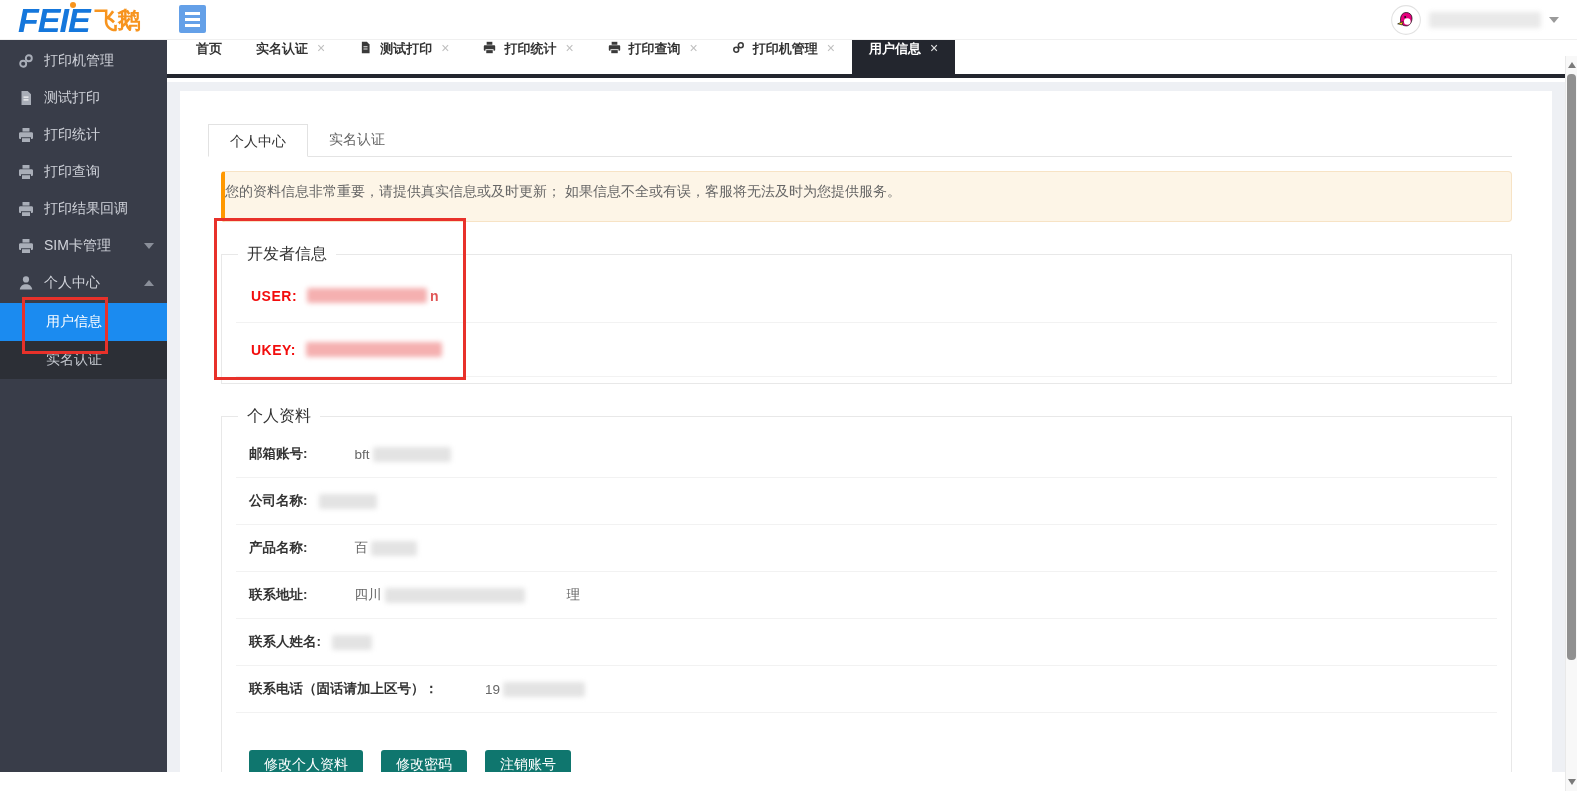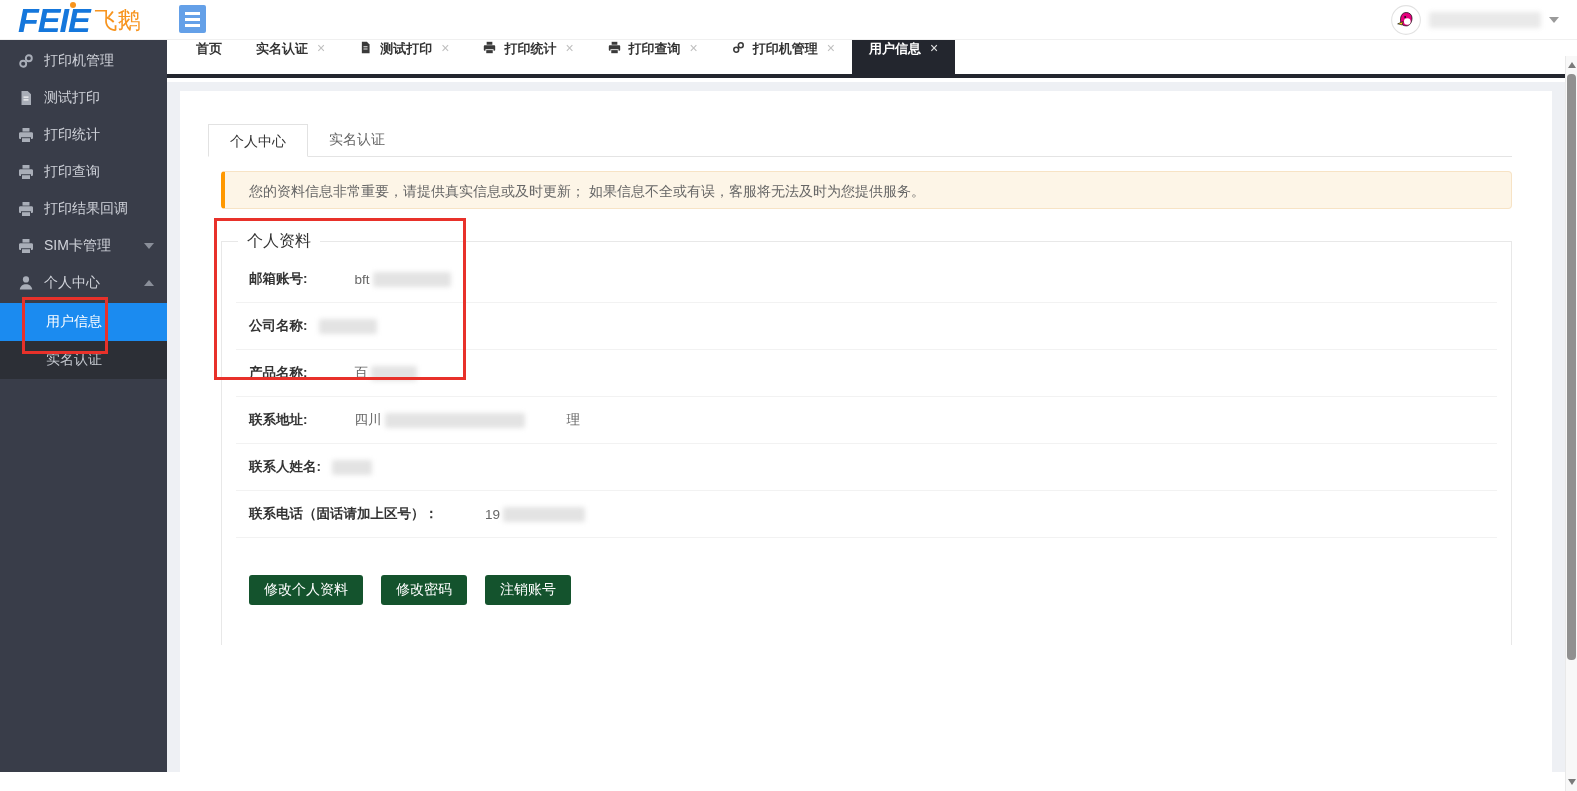--- a/index.html
+++ b/index.html
@@ -5,21 +5,21 @@
   * { margin:0; padding:0; box-sizing:border-box; }
   html,body { background:#fff; }
   body { font-family:"Liberation Sans","DejaVu Sans",sans-serif; }
   .app { position:relative; width:1577px; height:791px; background:#fff; overflow:hidden; }
 
   
   .header { position:absolute; top:0; left:0; right:0; height:40px; background:#fff; border-bottom:1px solid #f0f0f0; z-index:5; }
   .logo { position:absolute; left:18px; top:4px; height:32px; display:flex; align-items:center; }
   .logo-primary { font-style:italic; font-weight:bold; font-size:34px; color:#1577dc; letter-spacing:-1px; position:relative; }
   .logo-dot { position:absolute; top:-2px; left:52px; width:6px; height:6px; border-radius:50%; background:#f7941e; }
-  .logo-secondary { font-weight:normal; font-size:23px; color:#f7941e; margin-left:5px; }
+  .logo-secondary { font-weight:bold; font-size:23px; color:#f7941e; margin-left:5px; }
   .menu-toggle { position:absolute; left:179px; top:5px; width:27px; height:28px; background:#64a0e8; border:none; border-radius:2px; cursor:pointer; display:flex; flex-direction:column; justify-content:center; align-items:center; gap:3px; }
   .menu-toggle i { display:block; width:15px; height:3px; background:#fff; }
   .userbox { position:absolute; right:18px; top:0; height:40px; display:flex; align-items:center; gap:8px; }
   .avatar { width:30px; height:30px; }
   .mask { display:inline-block; vertical-align:middle; border-radius:2px; filter:blur(2.5px); }
   .mask-name { width:112px; height:16px; background:#e9e9e9; }
   .caret-down { width:0; height:0; border-left:5px solid transparent; border-right:5px solid transparent; border-top:6px solid #9a9a9a; }
 
   
   .sidebar { position:absolute; top:40px; left:0; width:167px; bottom:19px; background:#393D49; z-index:4; padding-top:2px; }
@@ -44,38 +44,38 @@
   .tab.active .t-close { color:#e3e3e3; }
 
   
   .main { position:absolute; top:82px; left:167px; right:12px; bottom:19px; background:#eef0f4; }
   .card { position:absolute; top:9px; left:13px; right:13px; bottom:0; background:#fff; overflow:hidden; padding:33px 40px 0 28px; }
 
   .inner-tabs { border-bottom:1px solid #e4e4e4; display:flex; align-items:flex-end; height:33px; }
   .itab { padding:0 21px; height:33px; line-height:32px; font-size:14px; color:#666; cursor:pointer; }
   .itab.active { border:1px solid #e2e2e2; border-bottom:1px solid #fff; background:#fff; color:#333; margin-bottom:-1px; }
 
-  .alert { margin:14px 0 0 13px; height:38px; line-height:39px; background:#fdf5e7; border:1px solid #f7e3c5; border-left:4px solid #ff9800; border-radius:4px; color:#666; font-size:14px; padding-left:24px; white-space:nowrap; overflow:hidden; }
+  .alert { margin:14px 0 0 13px; height:51px; line-height:39px; background:#fdf5e7; border:1px solid #f7e3c5; border-left:4px solid #ff9800; border-radius:4px; color:#666; font-size:14px; white-space:nowrap; overflow:hidden; }
 
   fieldset { border:1px solid #e8e8e8; margin:22px 0 0 13px; }
   fieldset legend { margin-left:16px; padding:0 9px; font-size:16px; color:#333; }
   .fs-rows { padding:4px 14px 6px 14px; }
   .dev-row { height:54px; display:flex; align-items:center; border-bottom:1px solid #f2f2f2; padding-left:15px; font-size:14px; }
   .dev-label { color:#f20d0d; font-weight:bold; margin-right:10px; letter-spacing:.5px; }
   .mask-pink { height:15px; background:#f5b0b0; }
   .dev-suffix { color:#e05555; font-weight:bold; margin-left:3px; }
 
   .fs-profile { border-bottom:none; padding-bottom:40px; }
   .p-row { height:47px; display:flex; align-items:center; border-bottom:1px solid #f2f2f2; padding-left:13px; font-size:13.5px; }
   .p-label { color:#333; font-weight:bold; margin-right:8px; }
   .p-prefix,.p-suffix { color:#666;padding-left:39px; }
   .mask-gray { height:15px; background:#e3e3e3; margin:0 3px; }
 
   .btn-row { margin:31px 0 0 27px; display:flex; gap:18px; }
-  .btn { height:30px; padding:0 15px; background:#14532d; color:#fff; border:none; border-radius:3px; font-size:14px; cursor:pointer; font-family:inherit; }
+  .btn { height:30px; padding:0 15px; background:#0f766e; color:#fff; border:none; border-radius:3px; font-size:14px; cursor:pointer; font-family:inherit; }
 
   
   .annot { position:absolute; border:3px solid #e8312a; z-index:20; pointer-events:none; }
   .annot-sidebar { left:22px; top:297px; width:86px; height:57px; }
   .annot-dev { left:214px; top:218px; width:252px; height:162px; }
 
   
   .scrollbar { position:absolute; top:56px; right:0; width:12px; bottom:0; background:#f8f8f8; border-left:1px solid #e9e9e9; z-index:6; }
   .sb-up { position:absolute; top:6px; left:2px; width:0; height:0; border-left:4px solid transparent; border-right:4px solid transparent; border-bottom:6px solid #7a7a7a; }
   .sb-thumb { position:absolute; top:18px; left:1px; width:9px; height:586px; background:#909090; border-radius:4px; }
@@ -260,20 +260,35 @@
         <div class="itab active">
           <span>个人中心</span>
         </div>
         <div class="itab">
           <span>实名认证</span>
         </div>
       </div>
 
       <div class="alert">您的资料信息非常重要，请提供真实信息或及时更新； 如果信息不全或有误，客服将无法及时为您提供服务。</div>
 
+      <fieldset>
+        <legend>开发者信息</legend>
+        <div class="fs-rows">
+          <div class="dev-row">
+            <span class="dev-label">USER:</span>
+            <span class="mask mask-pink" style="width:120px"></span>
+            <span class="dev-suffix">n</span>
+          </div>
+          <div class="dev-row" style="border-bottom:1px solid #f2f2f2">
+            <span class="dev-label">UKEY:</span>
+            <span class="mask mask-pink" style="width:136px"></span>
+            <span class="dev-suffix"></span>
+          </div>
+        </div>
+      </fieldset>
 
       <fieldset class="fs-profile">
         <legend>个人资料</legend>
         <div class="fs-rows">
           <div class="p-row">
             <span class="p-label">邮箱账号:</span>
             <span class="p-prefix">bft</span>
             <span class="mask mask-gray" style="width:78px"></span>
           </div>
           <div class="p-row">

